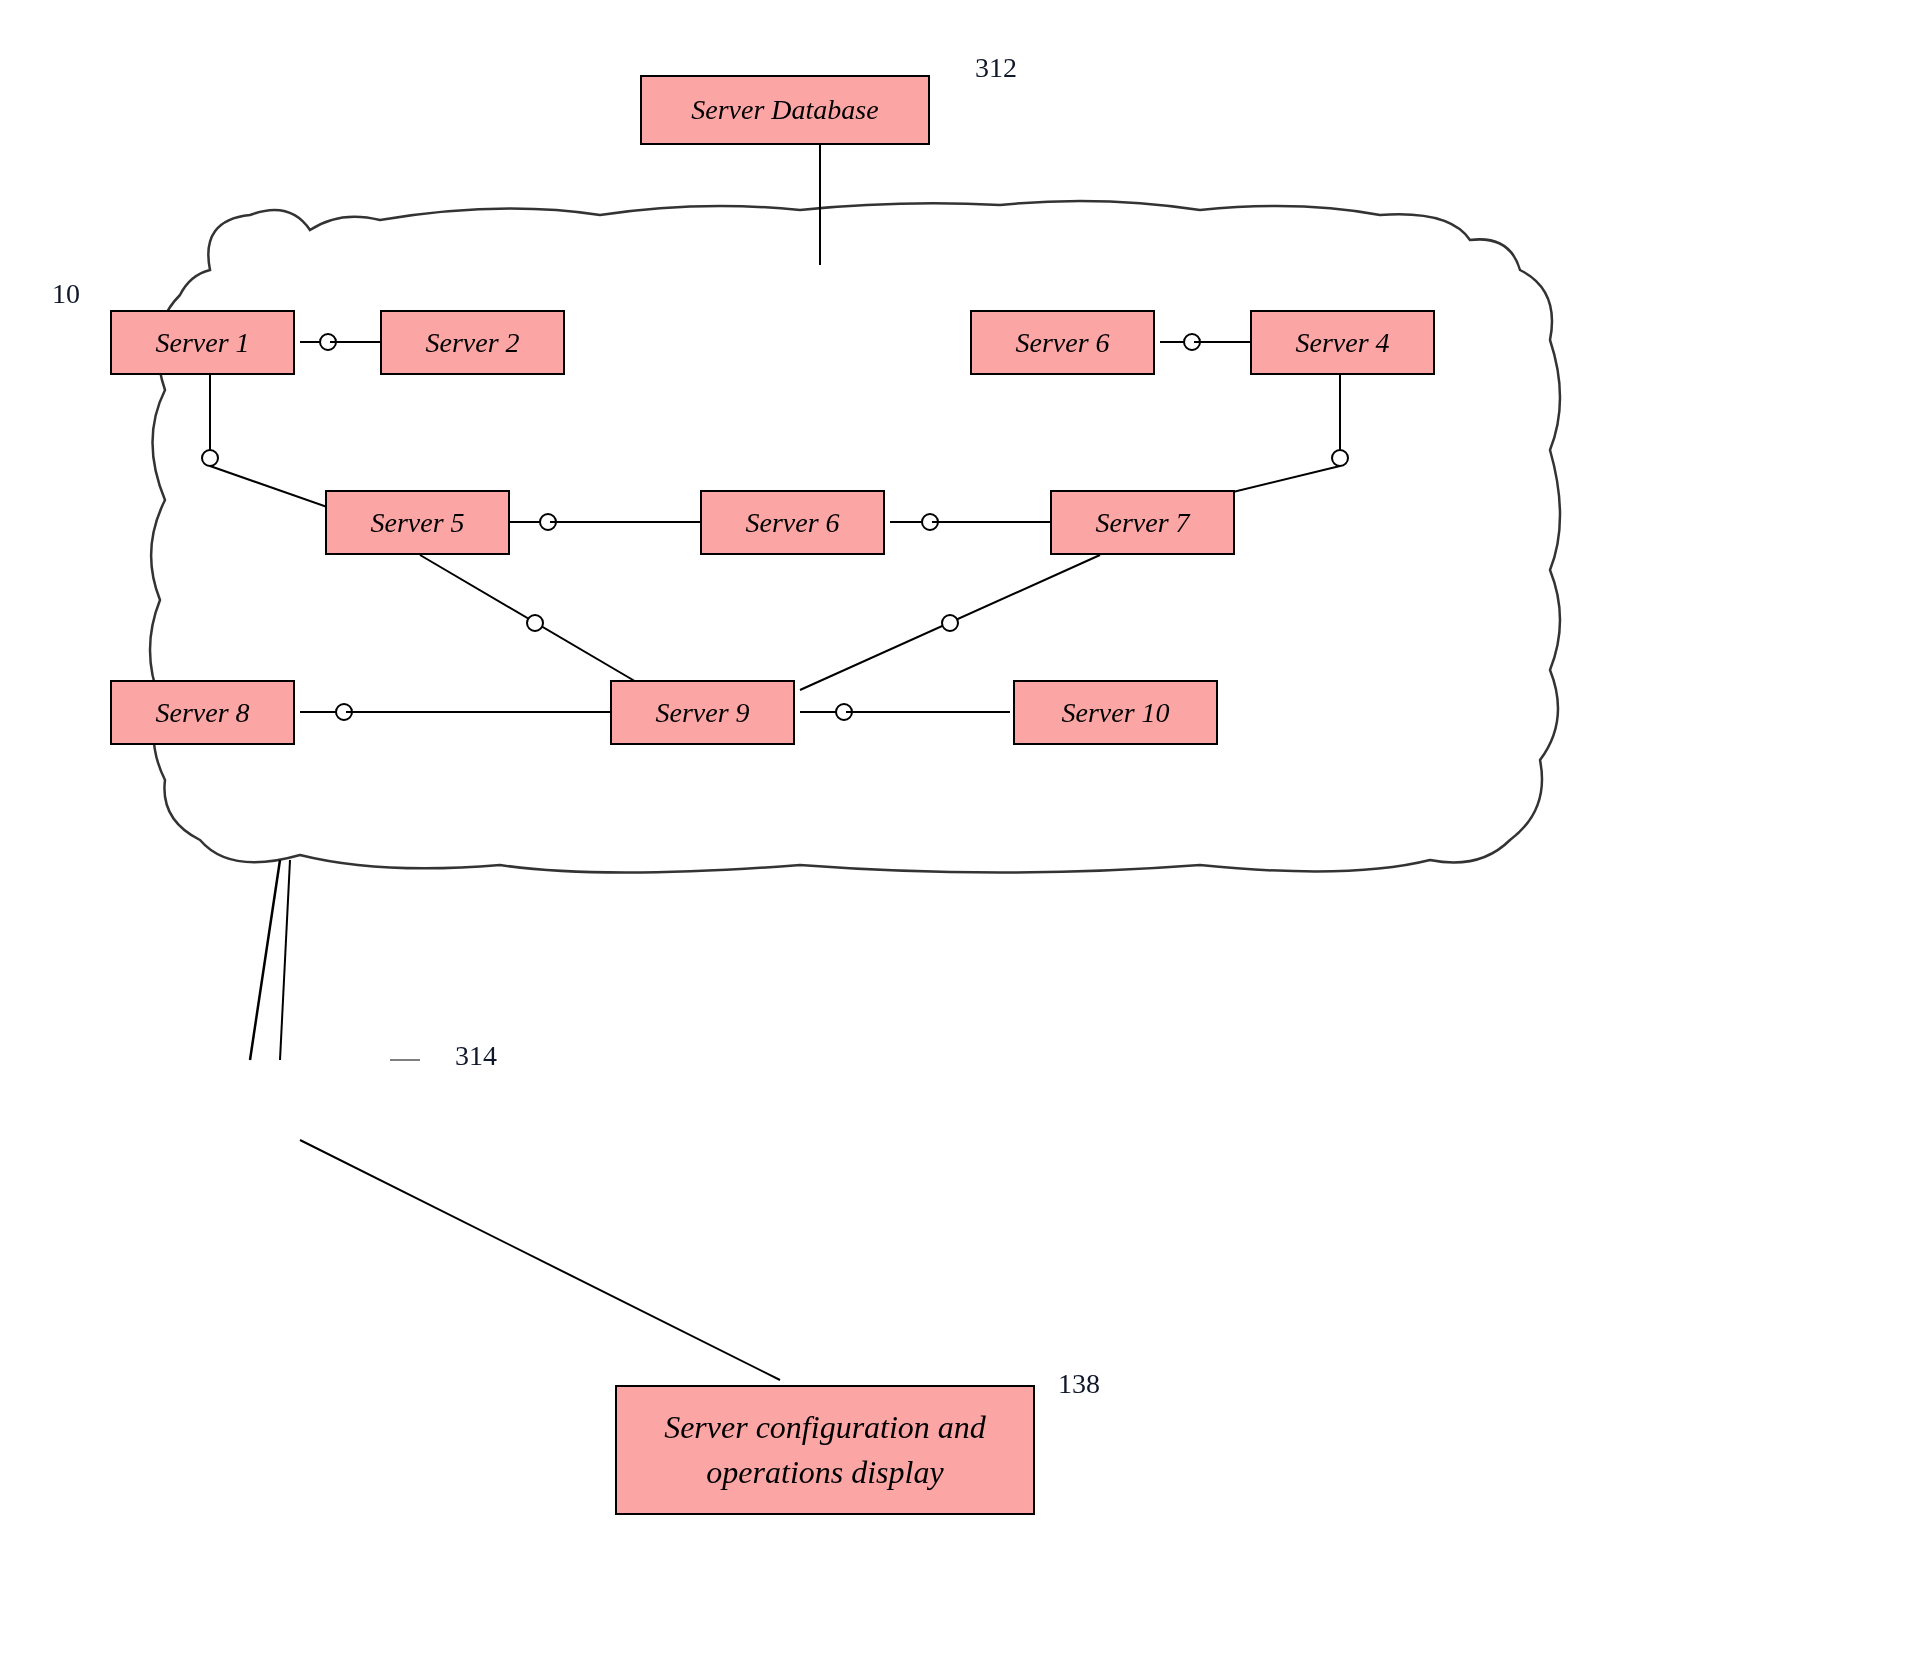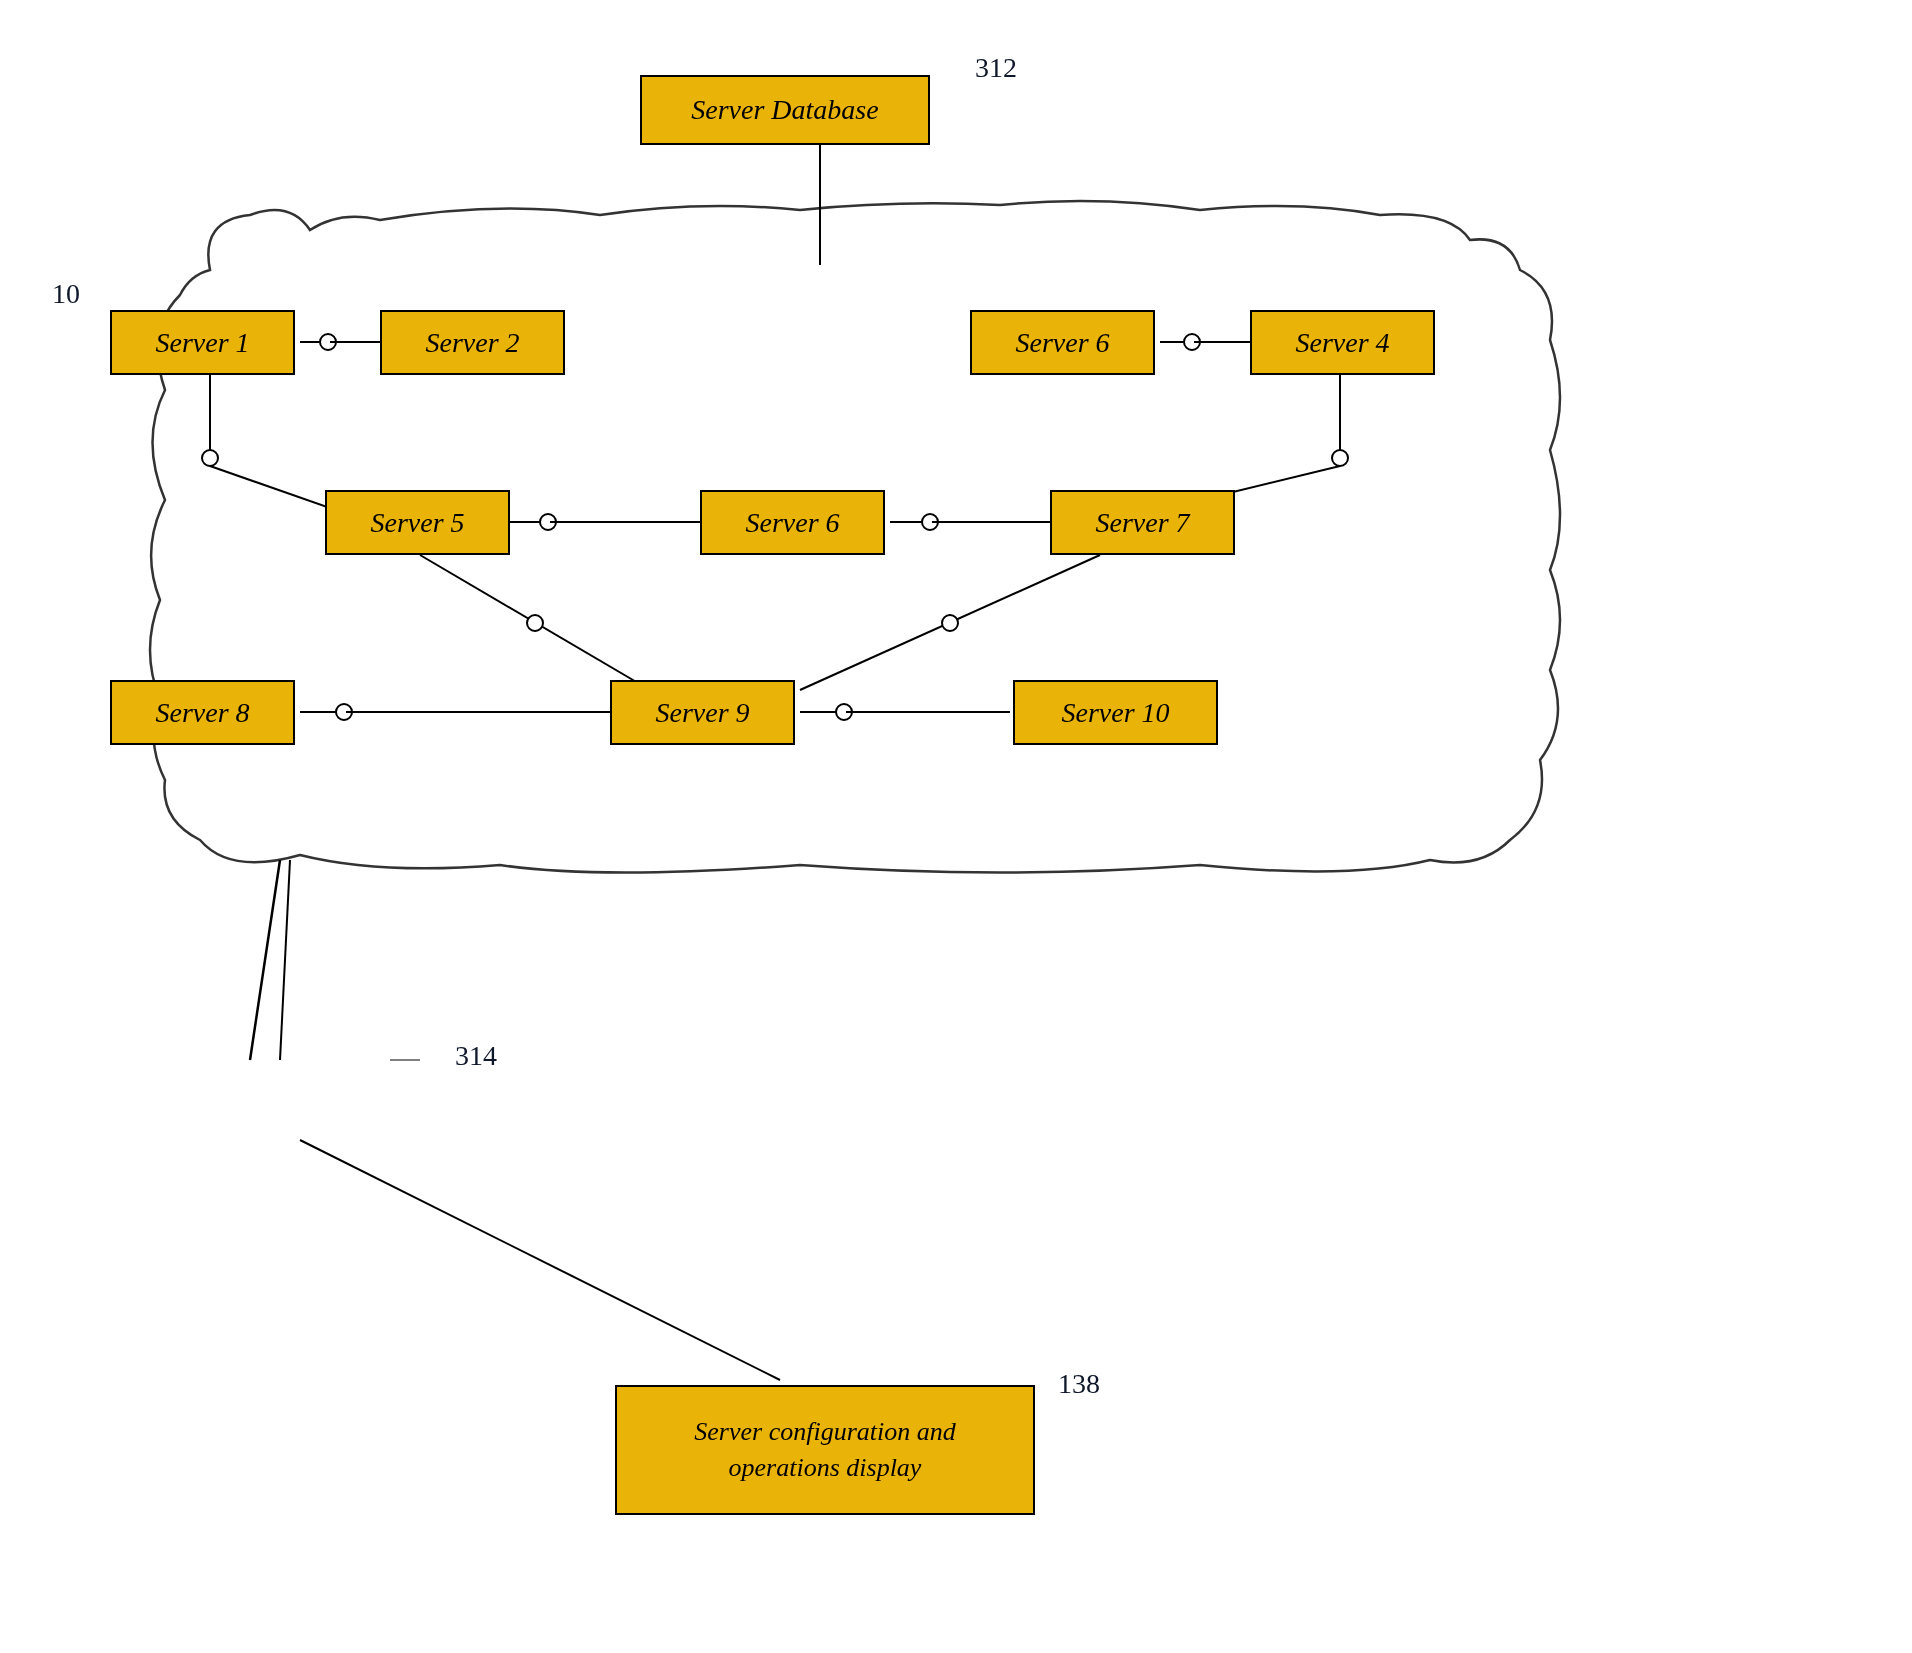--- a/index.html
+++ b/index.html
@@ -22,21 +22,21 @@
     svg {
       position: absolute;
       top: 0; left: 0;
       width: 1912px;
       height: 1653px;
     }
 
     .node-box {
       position: absolute;
       border: 2px solid #000;
-      background: #eab308;
+      background: #fca5a5;
       display: flex;
       align-items: center;
       justify-content: center;
       font-style: italic;
       font-size: 28px;
       font-weight: normal;
     }
 
     .label-ref {
       position: absolute;
@@ -185,19 +185,19 @@
     <span>Server 9</span>
   </div>
 
   <div class="node-box" style="left:1000px; top:680px; width:205px; height:65px;margin-left:13px;">
     <span>Server 10</span>
   </div>
 
 
   <div class="label-ref" style="left:455px; top:1040px;">314</div>
 
-  <div class="node-box" style="left:615px; top:1385px; width:420px; height:130px; font-size:26px; text-align:center; line-height:1.4;">
+  <div class="node-box" style="left:615px; top:1385px; width:420px; height:130px; font-size:32px; text-align:center; line-height:1.4;">
     <span style="font-style:italic; text-align:center;">Server configuration and<br>operations display</span>
   </div>
 
   <div class="label-ref" style="left:1058px; top:1368px;">138</div>
 
 </div>
 
 </body></html>

